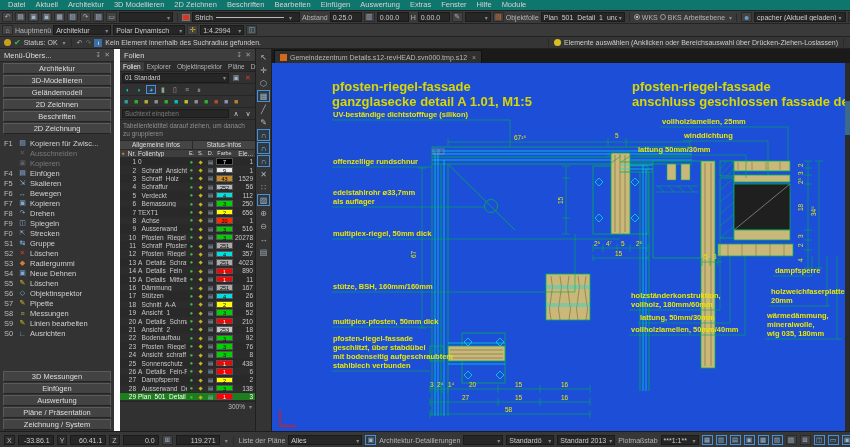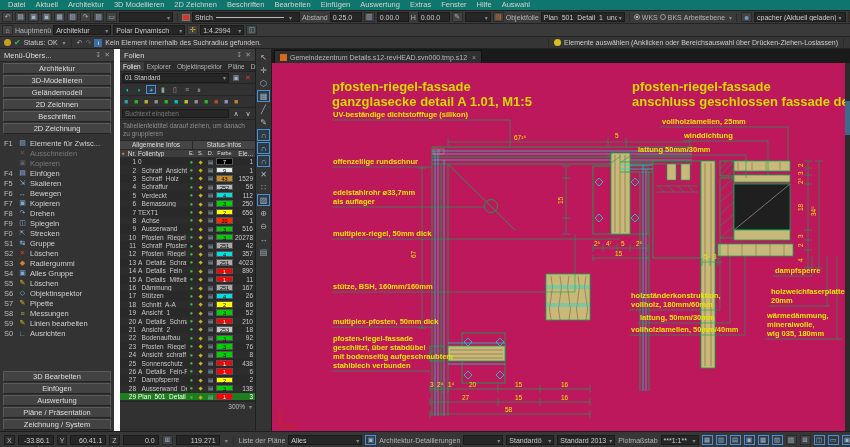--- a/index.html
+++ b/index.html
@@ -67,21 +67,21 @@
   
   .vtool{width:16px;background:#343434;border-right:1px solid #1f1f1f;display:flex;flex-direction:column;align-items:center;padding-top:2px;gap:1px}
   .vt-icon{width:13px;height:12px;color:#a8b4c0;display:flex;align-items:center;justify-content:center;font-size:8px;border:1px solid transparent;flex:none}
   .vt-icon.active{border-color:#4a90d9;background:#2c3a46}
   
   .drawwrap{flex:1;display:flex;flex-direction:column;min-width:0}
   .tabbar{height:14px;background:#1a1a1a;display:flex;align-items:flex-end;padding-left:2px}
   .dtab{height:13px;background:#2f2f2f;color:#b8b8b8;font-size:7px;display:flex;align-items:center;gap:3px;padding:0 5px;border:1px solid #101010;border-bottom:none}
   .tab-ic{width:7px;height:7px;background:#d2691e;flex:none}
   .tab-x{color:#999;margin-left:2px}
-  .canvas{flex:1;background:#be185d;position:relative;overflow:hidden}
+  .canvas{flex:1;background:#1d4ed8;position:relative;overflow:hidden}
   .canvas svg{position:absolute;inset:0}
   .vscroll{position:absolute;right:0;top:0;bottom:0;width:5px;background:#2b2b2b}
   .vthumb{position:absolute;right:0;top:38px;width:5px;height:34px;background:#3d6a8a}
   
   .statusbar{height:17px;background:#373737;border-top:1px solid #1d1d1d;display:flex;align-items:center;gap:3px;padding:0 4px;font-size:7px;white-space:nowrap}
   .coordlbl{background:#2d2d2d;border:1px solid #1d1d1d;padding:0 2px;height:10px;line-height:9px;color:#bbb}
   .coordval{background:#262626;border:1px solid #1b1b1b;min-width:36px;text-align:right;padding:0 3px;height:10px;line-height:9px}
   .sb-ic{width:11px;height:10px;background:#434343;border:1px solid #2a2a2a;display:inline-flex;align-items:center;justify-content:center;font-size:6.5px;color:#9fb3c8;flex:none}
   .sb-ic.on{border-color:#4a90d9;background:#2c3a46}
   
@@ -111,21 +111,21 @@
     <span class="menu-item">Einfügen</span>
 
     <span class="menu-item">Auswertung</span>
 
     <span class="menu-item">Extras</span>
 
     <span class="menu-item">Fenster</span>
 
     <span class="menu-item">Hilfe</span>
 
-    <span class="menu-item">Auswahl</span>
+    <span class="menu-item">Module</span>
 
 </div>
 
 <div class="toolbar">
 
     <span class="tb-icon">↶</span>
 
     <span class="tb-icon">▤</span>
 
     <span class="tb-icon">▣</span>
@@ -243,21 +243,21 @@
 
       <div class="cat-btn">Beschriften</div>
 
       <div class="cat-btn">2D Zeichnung</div>
 
     <div class="tools">
 
         <div class="tool-row">
           <span class="tool-key">F1</span>
           <span class="tool-glyph" style="color: rgb(127, 168, 208);">▧</span>
-          <span class="tool-label">Elemente für Zwisc...</span>
+          <span class="tool-label">Kopieren für Zwisc...</span>
         </div>
 
         <div class="tool-row dis">
           <span class="tool-key"></span>
           <span class="tool-glyph" style="color: rgb(154, 154, 154);">✕</span>
           <span class="tool-label">Ausschneiden</span>
         </div>
 
         <div class="tool-row dis">
           <span class="tool-key"></span>
@@ -321,21 +321,21 @@
 
         <div class="tool-row">
           <span class="tool-key">S3</span>
           <span class="tool-glyph" style="color: rgb(208, 128, 48);">◆</span>
           <span class="tool-label">Radiergummi</span>
         </div>
 
         <div class="tool-row">
           <span class="tool-key">S4</span>
           <span class="tool-glyph" style="color: rgb(127, 168, 208);">▣</span>
-          <span class="tool-label">Alles Gruppe</span>
+          <span class="tool-label">Neue Dehnen</span>
         </div>
 
         <div class="tool-row">
           <span class="tool-key">S5</span>
           <span class="tool-glyph" style="color: rgb(216, 192, 32);">✎</span>
           <span class="tool-label">Löschen</span>
         </div>
 
         <div class="tool-row">
           <span class="tool-key">S6</span>
@@ -363,21 +363,21 @@
 
         <div class="tool-row">
           <span class="tool-key">S0</span>
           <span class="tool-glyph" style="color: rgb(127, 168, 208);">∟</span>
           <span class="tool-label">Ausrichten</span>
         </div>
 
     </div>
     <div class="side-bottom">
 
-        <div class="cat-btn">3D Bearbeiten</div>
+        <div class="cat-btn">3D Messungen</div>
 
         <div class="cat-btn">Einfügen</div>
 
         <div class="cat-btn">Auswertung</div>
 
         <div class="cat-btn">Pläne / Präsentation</div>
 
         <div class="cat-btn">Zeichnung / System</div>
 
     </div>

